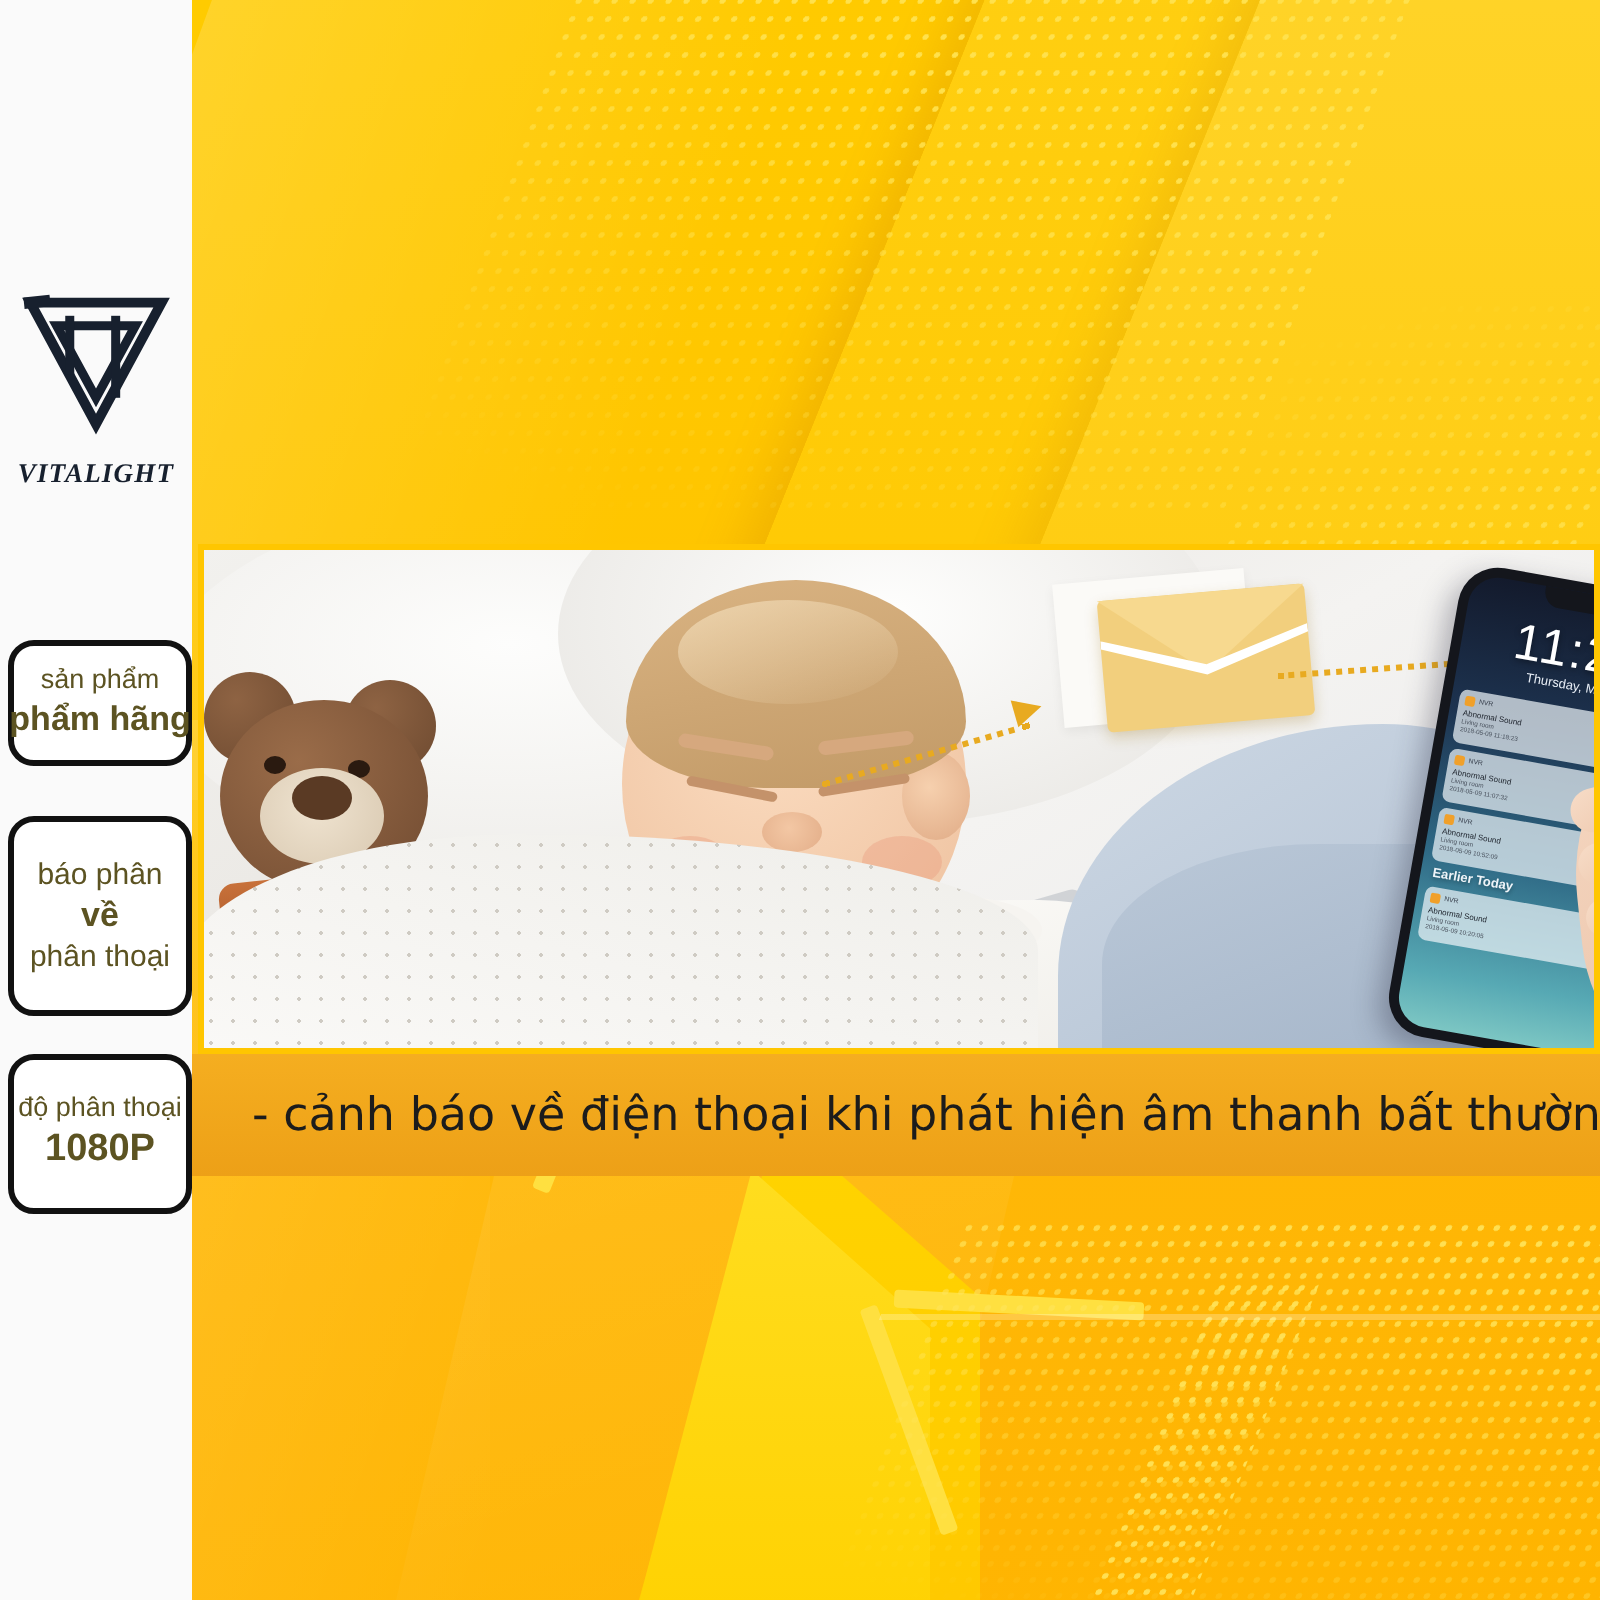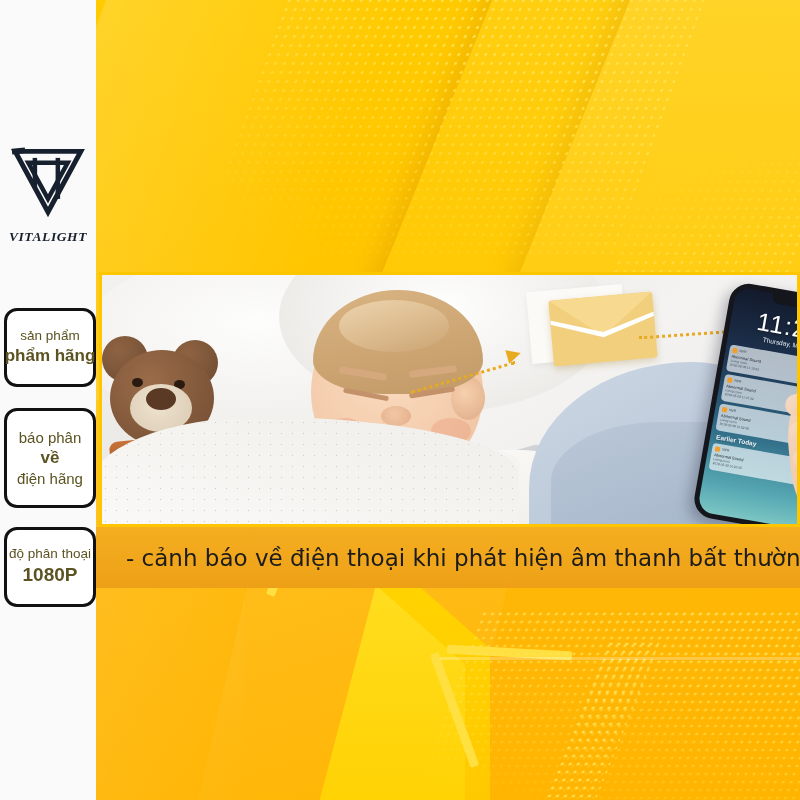--- a/index.html
+++ b/index.html
@@ -84,21 +84,21 @@
   .logo-wrap{position:absolute;left:0;top:140px;width:96px;height:135px;
              display:flex;flex-direction:column;align-items:center;justify-content:flex-start;}
   .logo-mark{width:82px;height:85px;}
   .logo-text{margin-top:4px;font-size:13.5px;font-weight:bold;font-style:italic;
              letter-spacing:.6px;color:#17202e;font-family:Liberation Serif, serif;}
 
   .badge{position:absolute;left:4px;width:92px;
          border:3px solid #111;border-radius:13px;background:#fff;
          display:flex;flex-direction:column;align-items:center;justify-content:center;
          color:#5c5322;font-family:"Liberation Sans",sans-serif;box-sizing:border-box;}
-  .badge-1{top:308px;height:79px;}
+  .badge-1{top:320px;height:63px;}
   .badge-2{top:408px;height:100px;}
   .badge-3{top:527px;height:80px;}
 
   .b-small{font-size:13.5px;line-height:1.25;white-space:nowrap;}
   .b-big{font-size:17px;font-weight:bold;line-height:1.25;white-space:nowrap;}
   .b-mid{font-size:15px;line-height:1.3;white-space:nowrap;}
   .b-num{font-size:19px;font-weight:bold;line-height:1.3;}
 
   
   .photo{position:absolute;left:99px;top:272px;width:701px;height:255px;overflow:hidden;
@@ -302,21 +302,21 @@
     </div>
 
     <div class="badge badge-1">
       <div class="b-small">sản phẩm</div>
       <div class="b-big">phẩm hãng</div>
     </div>
 
     <div class="badge badge-2">
       <div class="b-mid">báo phân</div>
       <div class="b-big">về</div>
-      <div class="b-mid">điện hãng</div>
+      <div class="b-mid">phân thoại</div>
     </div>
 
     <div class="badge badge-3">
       <div class="b-small">độ phân thoại</div>
       <div class="b-num">1080P</div>
     </div>
   </div>
 
   <div class="photo">
     <div class="bed"></div>

